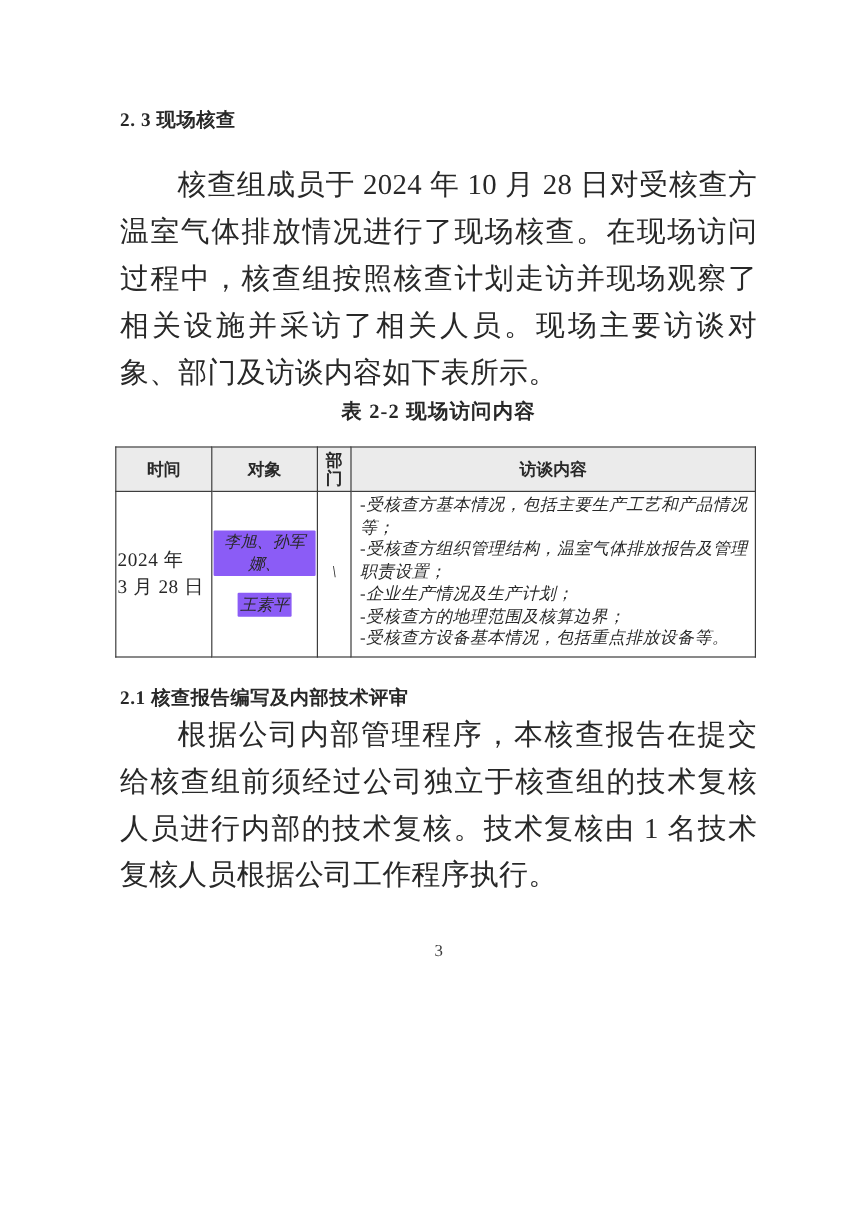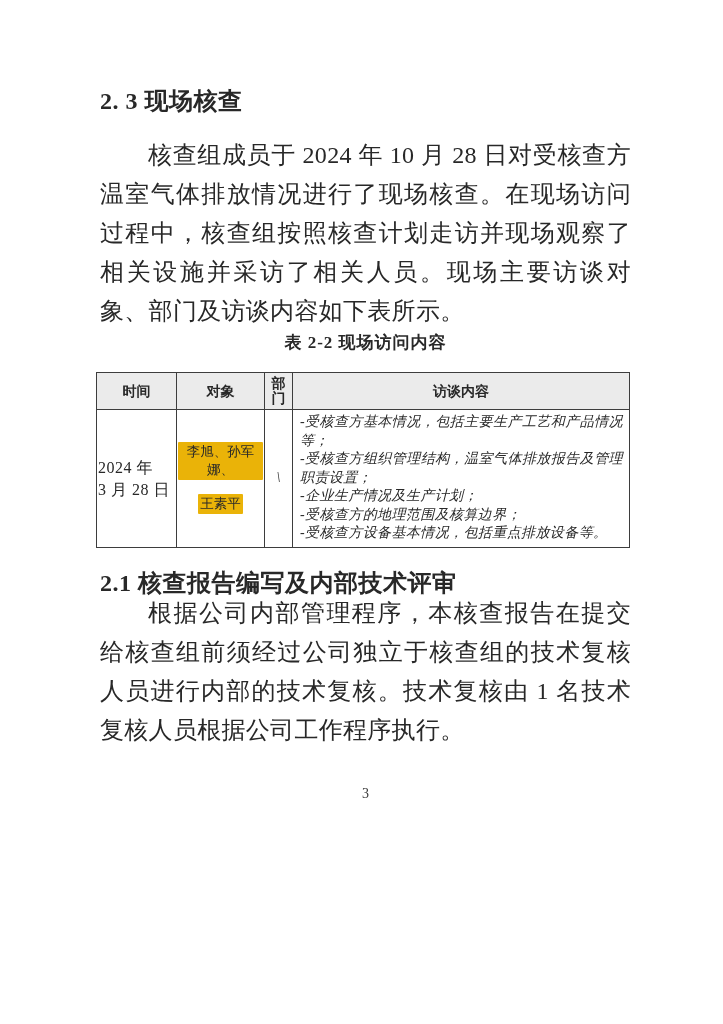--- a/index.html
+++ b/index.html
@@ -6,21 +6,21 @@
   html, body { margin: 0; padding: 0; background: #f4f4f4; }
   .page {
     width: 723px; height: 1024px;
     background: #ffffff;
     position: relative; overflow: hidden;
     font-family: "Liberation Serif", "DejaVu Serif", serif;
     color: #282828;
   }
   .content { padding: 90px 92px 0 100px; }
 
-  .heading { font-size: 24px; font-weight: bold; margin: 0; line-height: 22px; letter-spacing: 0.5px; }
+  .heading { font-size: 16px; font-weight: bold; margin: 0; line-height: 22px; letter-spacing: 0.5px; }
   .heading-2-4 { margin-top: 24px; }
   .heading-3 { margin-top: 42px; font-size: 19px; }
 
   .para {
     font-size: 24px; line-height: 39px; margin: 0;
     text-align: justify; text-indent: 2em; letter-spacing: 0.3px;
   }
   .para-2-3 { margin-top: 24px; }
   .para-2-4a { margin-top: 22px; }
   .para-2-4b { margin-top: 0; }
@@ -38,21 +38,21 @@
     font-size: 14px; font-weight: bold; text-align: center;
     height: 37px; line-height: 15px; padding: 2px 1px; vertical-align: middle; margin-top: 20px;
   }
   .visit-table tbody tr { height: 133px; }
   .cell-time { text-align: left; vertical-align: middle; font-size: 16px; }
   .cell-time div { line-height: 17px; margin: 5px 0; letter-spacing: 0.5px; }
   .cell-subject {
     text-align: center; vertical-align: middle;
     font-family: "Liberation Sans", "DejaVu Sans", sans-serif; font-size: 13.5px;
   }
-  .cell-subject .hl { display: inline-block; background: #eab308; padding: 1px 2px; margin: 7px 0; border-radius: 1px; }
+  .cell-subject .hl { display: inline-block; background: #8b5cf6; padding: 1px 2px; margin: 7px 0; border-radius: 1px; font-style: italic; }
   .cell-dept { text-align: center; vertical-align: middle; font-size: 14px; font-style: italic; }
   .cell-content {
     vertical-align: top; font-size: 14px; font-style: italic;
     line-height: 18.5px; padding: 3px 6px 4px 7px; letter-spacing: 0.4px;
     text-align: justify;
   }
   .page-number { margin-top: 36px; text-align: center; font-size: 14px; color: #3a3a3a; }
 </style>
 </head>
 <body>

